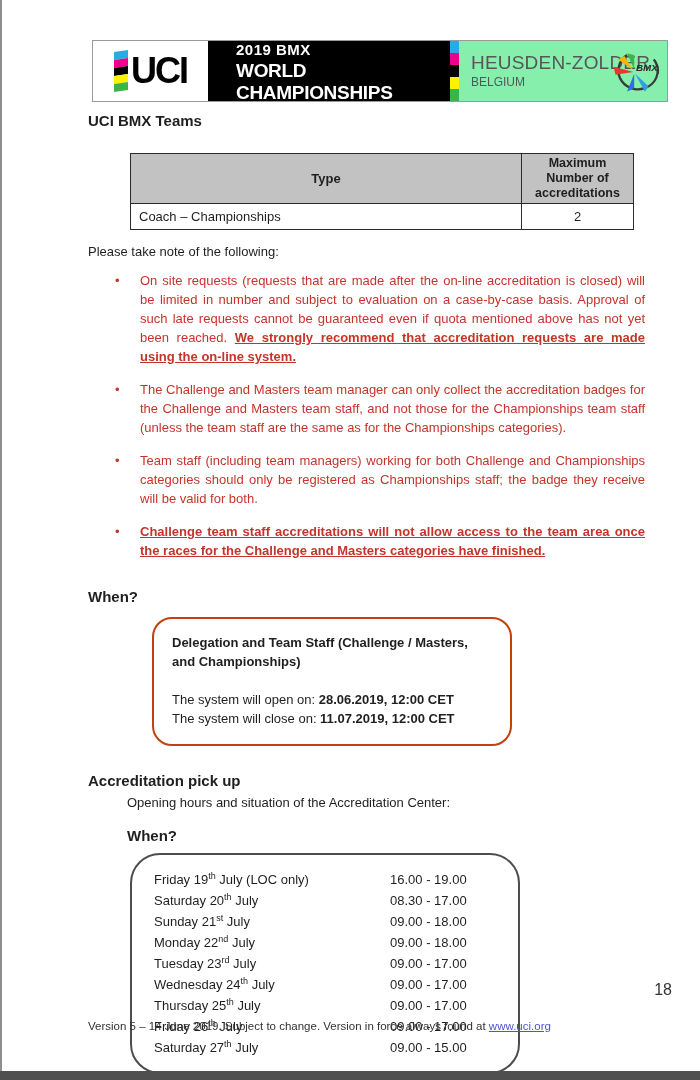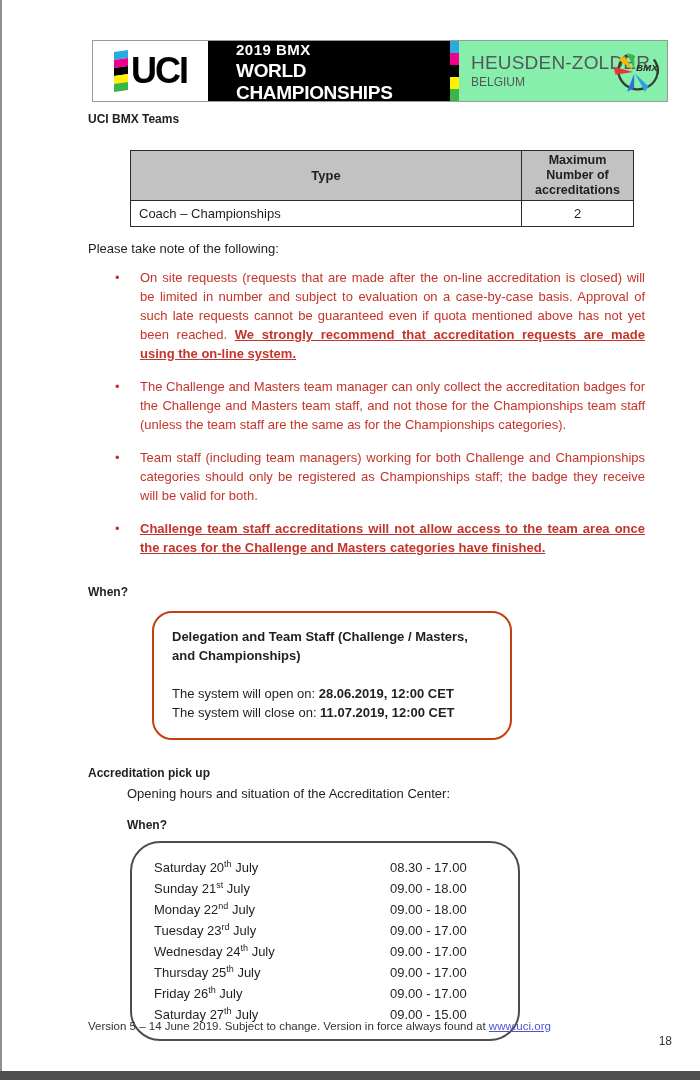--- a/index.html
+++ b/index.html
@@ -26,21 +26,21 @@
   .banner-colorbar{width:9px;display:flex;flex-direction:column;}
   .banner-colorbar div{flex:1;}
   .banner-loc{flex:1;display:flex;align-items:center;padding-left:12px;position:relative;}
   .loc-text{color:#55565a;line-height:1.2;}
   .loc-text .l1{font-size:19px;letter-spacing:0.2px;}
   .loc-text .l2{font-size:12px;}
   .bmx-logo{position:absolute;right:4px;top:6px;width:54px;height:50px;}
 
   
   .content{position:absolute;left:88px;top:112px;width:557px;}
-  .h-bold{font-size:12px;font-weight:bold;}
+  .h-bold{font-size:15px;font-weight:bold;}
   .teams-heading{margin:0 0 24px 0;}
 
   table.quota{border-collapse:collapse;margin-left:42px;width:504px;font-size:13px;}
   table.quota th,table.quota td{border:1px solid #2b2b2b;}
   table.quota th{background:#c2c2c2;font-weight:bold;margin-top:48px;}
   th.col-type{text-align:center;padding:6px 8px;width:374px;}
   th.col-max{text-align:center;font-size:12.5px;line-height:1.2;padding:2px 6px;}
   td.cell-type{padding:2px 8px;height:21px;}
   td.cell-max{text-align:center;}
 
@@ -71,21 +71,21 @@
   .box2{
     margin:9px 0 0 42px;width:390px;box-sizing:border-box;
     border:2px solid #4d4d4d;border-radius:30px;padding:14px 0 14px 22px;
     font-size:13px;line-height:21px;
   }
   .sched-row{display:flex;}
   .sched-day{width:236px;}
   .sched-time{width:110px;}
   sup.ord{font-size:9px;vertical-align:super;line-height:0;}
 
-  .pageno{position:absolute;right:28px;top:1034px;font-size:12px;color:#333;}
+  .pageno{position:absolute;right:28px;top:981px;font-size:16px;color:#333;}
   .docfooter{position:absolute;left:88px;top:1020px;font-size:11.5px;color:#333;}
   .docfooter a{color:#4f55cf;text-decoration:underline;cursor:pointer;}
 </style>
 </head>
 <body>
 
 <div class="edge-left"></div>
 
 <div class="banner">
   <div class="banner-uci">
@@ -172,20 +172,24 @@
       <div><span>The system will close on: </span><span class="bold">11.07.2019, 12:00 CET</span></div>
     </div>
   </div>
 
   <div class="h-bold pickup-heading">Accreditation pick up</div>
   <div class="pickup-intro">Opening hours and situation of the Accreditation Center:</div>
   <div class="h-bold when2">When?</div>
 
   <div class="box2">
     <div class="sched-row">
+      <span class="sched-day"><span>Friday 19</span><sup class="ord">th</sup><span> July (LOC only)</span></span>
+      <span class="sched-time">16.00 - 19.00</span>
+    </div>
+    <div class="sched-row">
       <span class="sched-day"><span>Saturday 20</span><sup class="ord">th</sup><span> July</span></span>
       <span class="sched-time">08.30 - 17.00</span>
     </div>
     <div class="sched-row">
       <span class="sched-day"><span>Sunday 21</span><sup class="ord">st</sup><span> July</span></span>
       <span class="sched-time">09.00 - 18.00</span>
     </div>
     <div class="sched-row">
       <span class="sched-day"><span>Monday 22</span><sup class="ord">nd</sup><span> July</span></span>
       <span class="sched-time">09.00 - 18.00</span>

